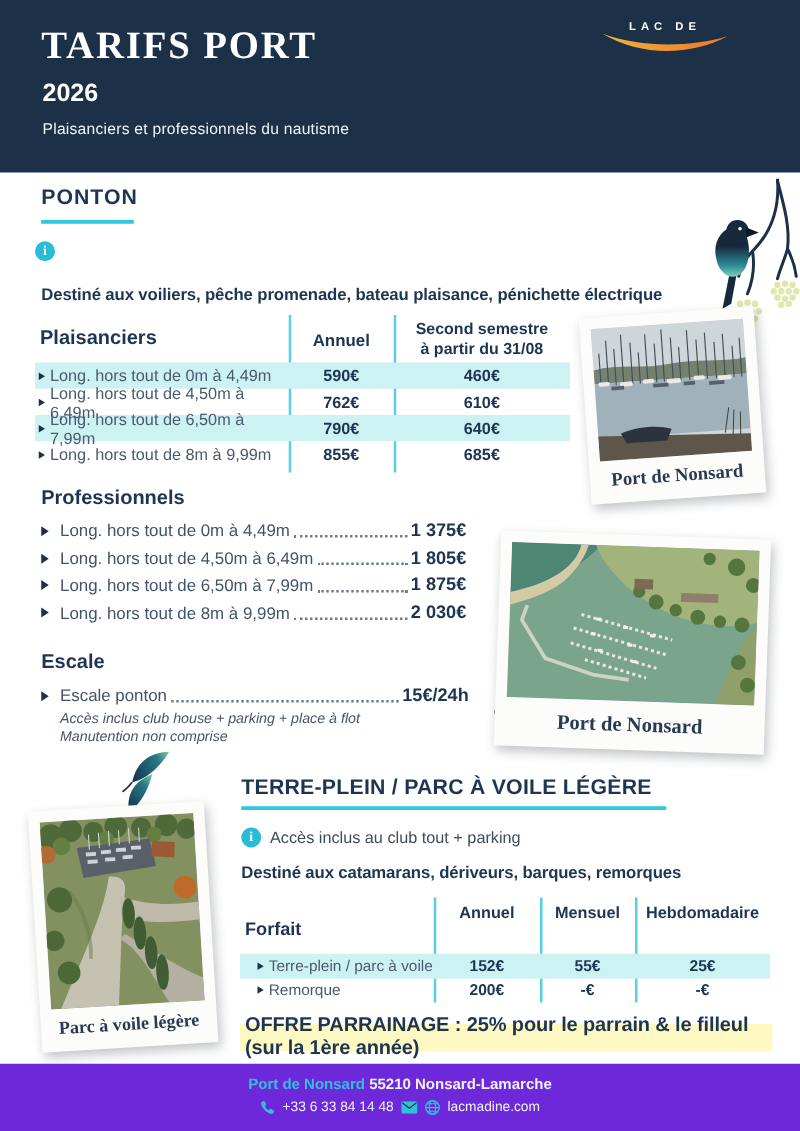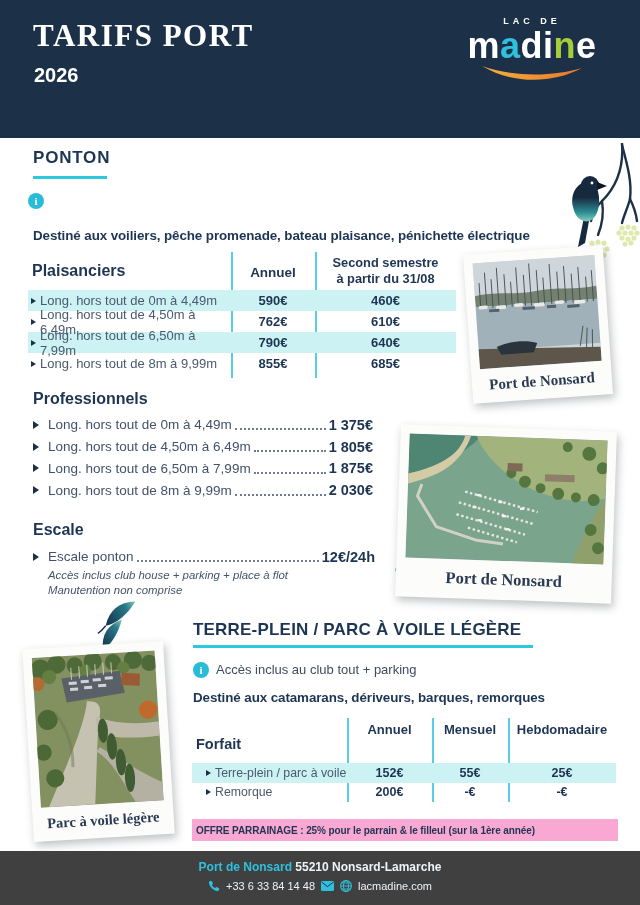--- a/index.html
+++ b/index.html
@@ -69,55 +69,55 @@
   .ftable{left:192px;top:716px;width:424px;height:88px;}
   .ft-title{position:absolute;left:4px;top:20px;font-weight:bold;font-size:14.5px;color:#1d3553;}
   .ft-h{position:absolute;top:6px;text-align:center;font-weight:bold;font-size:13px;color:#1d3553;}
   .ft-rows{position:absolute;left:0;top:47px;width:424px;}
   .ft-row{display:flex;align-items:center;height:19.5px;}
   .ft-row.hl{background:#cdf2f4;}
   .ft-c0{flex:0 0 155px;display:flex;align-items:center;padding-left:14px;box-sizing:border-box;
          font-size:12.3px;color:#4a5a6e;}
   .ft-c{text-align:center;font-weight:bold;font-size:12.5px;color:#1d3553;}
 
-  .offer{left:192px;top:819px;width:426px;height:22px;background:#f9a8d4;display:flex;
+  .offer{left:192px;top:819px;width:426px;height:22px;background:#fef9c3;display:flex;
          align-items:center;padding-left:4px;box-sizing:border-box;font-weight:bold;
-         font-size:10px;letter-spacing:-.1px;color:#1d3553;}
+         font-size:16px;letter-spacing:-.1px;color:#1d3553;}
 
   
   .polaroid{position:absolute;background:#fcfcfa;box-shadow:2px 4px 9px rgba(40,50,60,.3);
             padding:9px 9px 0 9px;box-sizing:border-box;}
   .polaroid .ph{display:block;background:#ccd;}
   .pol-cap{font-family:"Liberation Serif",serif;font-weight:bold;color:#2a3a52;text-align:center;}
   .pol1{left:468px;top:250px;width:140px;transform:rotate(-4deg);}
   .pol1 .pol-cap{font-size:15px;padding:8px 0 9px;}
   .pol2{left:398px;top:428px;width:216px;transform:rotate(2deg);}
   .pol2 .pol-cap{font-size:16.5px;padding:9px 0 10px;}
   .pol3{left:28px;top:645px;width:141px;transform:rotate(-3.5deg);}
   .pol3 .pol-cap{font-size:14.5px;padding:8px 0 9px;}
 
   
-  .footer{position:absolute;left:0;top:851px;width:640px;height:54px;background:#404040;color:#eef3f7;}
+  .footer{position:absolute;left:0;top:851px;width:640px;height:54px;background:#6d28d9;color:#eef3f7;}
   .f-line1{position:absolute;left:0;top:9px;width:640px;text-align:center;font-size:12px;font-weight:bold;}
   .f-place{color:#2fc0dd;}
   .f-line2{position:absolute;left:0;top:29px;width:640px;display:flex;justify-content:center;
            align-items:center;gap:6px;font-size:11px;}
   .f-ic{display:inline-block;vertical-align:middle;}
 </style>
 </head>
 <body>
 
 <div class="page">
 
   <header class="hdr">
     <div class="hdr-title">TARIFS PORT</div>
     <div class="hdr-year">2026</div>
+    <div class="hdr-sub">Plaisanciers et professionnels du nautisme</div>
     <div class="logo">
       <div class="logo-top">LAC DE</div>
-      <div class="logo-word"><span class="lw">m</span><span class="lc">a</span><span class="lw">d</span><span class="lw">i</span><span class="lg">n</span><span class="lw">e</span></div>
       <svg class="logo-swoosh" width="104" height="18" viewBox="0 0 104 18">
         <defs>
             <linearGradient id="og" x1="0" y1="0" x2="1" y2="0">
           <stop offset="0" stop-color="#f5b13e"></stop>
               <stop offset="1" stop-color="#e8772a"></stop>
         </linearGradient>
           </defs>
         <path d="M2,3 C32,21 72,21 102,5 C72,14 32,14 2,3 Z" fill="url(#og)"></path>
       </svg>
     </div>
@@ -303,21 +303,21 @@
       <span class="leader"></span>
       <span class="dot-price">2 030€</span>
     </div>
   </div>
 
   <div class="abs sec-title escale-title">Escale</div>
   <div class="abs dot-row escale-row">
     <span class="tri tri-lg"></span>
     <span class="dot-label">Escale ponton</span>
     <span class="leader"></span>
-    <span class="dot-price">12€/24h</span>
+    <span class="dot-price">15€/24h</span>
   </div>
   <div class="abs escale-notes">
     <span>Accès inclus club house + parking + place à flot</span><br>
     <span>Manutention non comprise</span>
   </div>
 
   <svg class="abs" style="left:393px;top:550px;" width="52" height="46" viewBox="0 0 52 46">
     <defs>
         <linearGradient id="bfg" x1="0" y1="0" x2="1" y2="1">
       <stop offset="0" stop-color="#1c4f5e"></stop>

